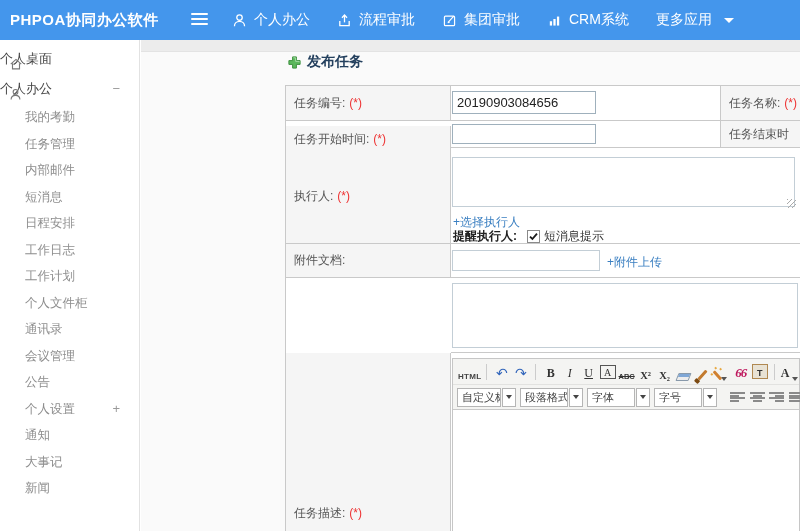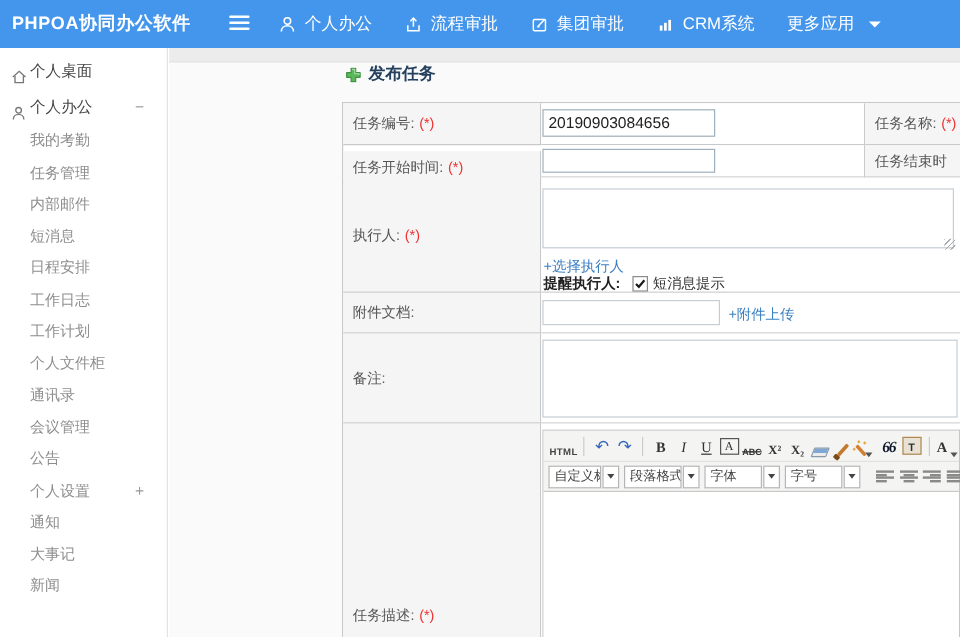--- a/index.html
+++ b/index.html
@@ -18,21 +18,21 @@
     color:#fff; cursor:pointer; white-space:nowrap; }
   .nav-item .nicon { display:inline-flex; margin-right:7px; }
   .caret-down { display:inline-block; width:0; height:0; margin-left:12px;
     border-left:5px solid transparent; border-right:5px solid transparent;
     border-top:5px solid #fff; }
 
   
   .sidebar { position:absolute; left:0; top:40px; width:140px; height:491px;
     background:#fff; border-right:1px solid #e2e2e2; padding-top:4px; overflow:hidden; }
   .side-item { position:relative; cursor:pointer; white-space:nowrap; }
-  .side-parent { height:30px; line-height:30px; font-size:13px; color:#454545; padding-left:25px; }
+  .side-parent { height:30px; line-height:30px; font-size:13px; color:#454545; }
   .side-parent .sicon { position:absolute; left:9px; top:8px; }
   .side-child { height:26.5px; line-height:26.5px; font-size:12.5px; color:#8e8e8e; padding-left:25px; }
   .side-toggle { position:absolute; right:19px; top:0; color:#999; font-size:13px; }
 
   
   .main { position:absolute; left:141px; top:40px; width:659px; height:491px; background:#fafafa; }
   .top-strip { position:absolute; left:0; top:0; width:659px; height:12px;
     background:#ececec; border-bottom:1px solid #e3e3e3; }
   .page-header { position:absolute; left:147px; top:13px; display:flex; align-items:center; }
   .plus-icon { display:inline-flex; margin-right:6px; }
@@ -72,21 +72,21 @@
     font-family:"Liberation Serif","DejaVu Serif",serif; }
   .tb-sep { width:1px; height:16px; background:#ccc; margin:0 5px; }
   .tb-html { font-family:"Liberation Sans",sans-serif; font-size:8px; font-weight:bold; color:#444; letter-spacing:.3px; }
   .tb-undo,.tb-redo { color:#3366bb; font-size:14px; font-family:"DejaVu Sans",sans-serif; }
   .tb-bold { font-weight:bold; }
   .tb-italic { font-style:italic; }
   .tb-underline { text-decoration:underline; }
   .tb-fontbox { border:1px solid #555; font-size:10px; width:14px; height:14px; }
   .tb-strike { font-size:7.5px; font-weight:bold; text-decoration:line-through; font-family:"Liberation Sans",sans-serif; }
   .tb-sup,.tb-sub { font-size:10.5px; font-weight:bold; }
-  .tb-quote { font-weight:bold; font-style:italic; font-size:13px; letter-spacing:-1px; color:#0f172a; }
+  .tb-quote { font-weight:bold; font-style:italic; font-size:13px; letter-spacing:-1px; color:#be185d; }
   .tb-paste { border:1px solid #b08850; background:#e8e2d4; font-size:9px; font-weight:bold;
     width:14px; height:15px; color:#333; font-family:"Liberation Sans",sans-serif; }
   .tb-fontcolor { font-size:12px; font-weight:bold; }
   .tb-caret { width:0; height:0; border-left:3.5px solid transparent; border-right:3.5px solid transparent;
     border-top:4px solid #555; margin-left:3px; }
   .shape-eraser { width:13px; height:8px; transform:skewX(-22deg);
     background:linear-gradient(#7fa7d6 55%, #ececec 55%); border:1px solid #8899aa; border-radius:1px; }
   .shape-brush { position:relative; width:3px; height:12px; background:#c27a2e;
     transform:rotate(42deg); border-radius:1px; }
   .shape-brush::after { content:""; position:absolute; left:-1px; bottom:-4px; width:5px; height:4px;
@@ -251,23 +251,20 @@
     </div>
 
     <div class="cell lbl" style="left:0;top:158px;width:165px;height:34px;line-height:33px;">
       <span>附件文档:</span>
     </div>
     <div class="cell val nob" style="left:165px;top:158px;width:350px;height:34px;">
       <input class="txt-input" style="left: 1px; top: 6px; width: 148px; height: 21px; border-color: rgb(195, 206, 214);" type="text">
       <a class="blue-link" style="left:156px;top:10px;">+附件上传</a>
     </div>
 
-    <div class="cell lbl" style="left:0;top:192px;width:165px;height:75px;line-height:75px;">
-      <span>备注:</span>
-    </div>
     <div class="cell val nob" style="left:165px;top:192px;width:350px;height:75px;">
       <textarea class="txt-area" style="left: 1px; top: 5px; width: 346px; height: 65px;"></textarea>
     </div>
 
     <div class="cell lbl" style="left:0;top:267px;width:165px;height:179px;border-bottom:none;">
       <span style="position:absolute;left:8px;top:152px;"><span>任务描述:</span><span class="req">(*)</span></span>
     </div>
     <div class="cell val nob" style="left:165px;top:267px;width:350px;height:179px;border-bottom:none;">
       <div class="editor">
         <div class="tbar1" id="tbar1">

